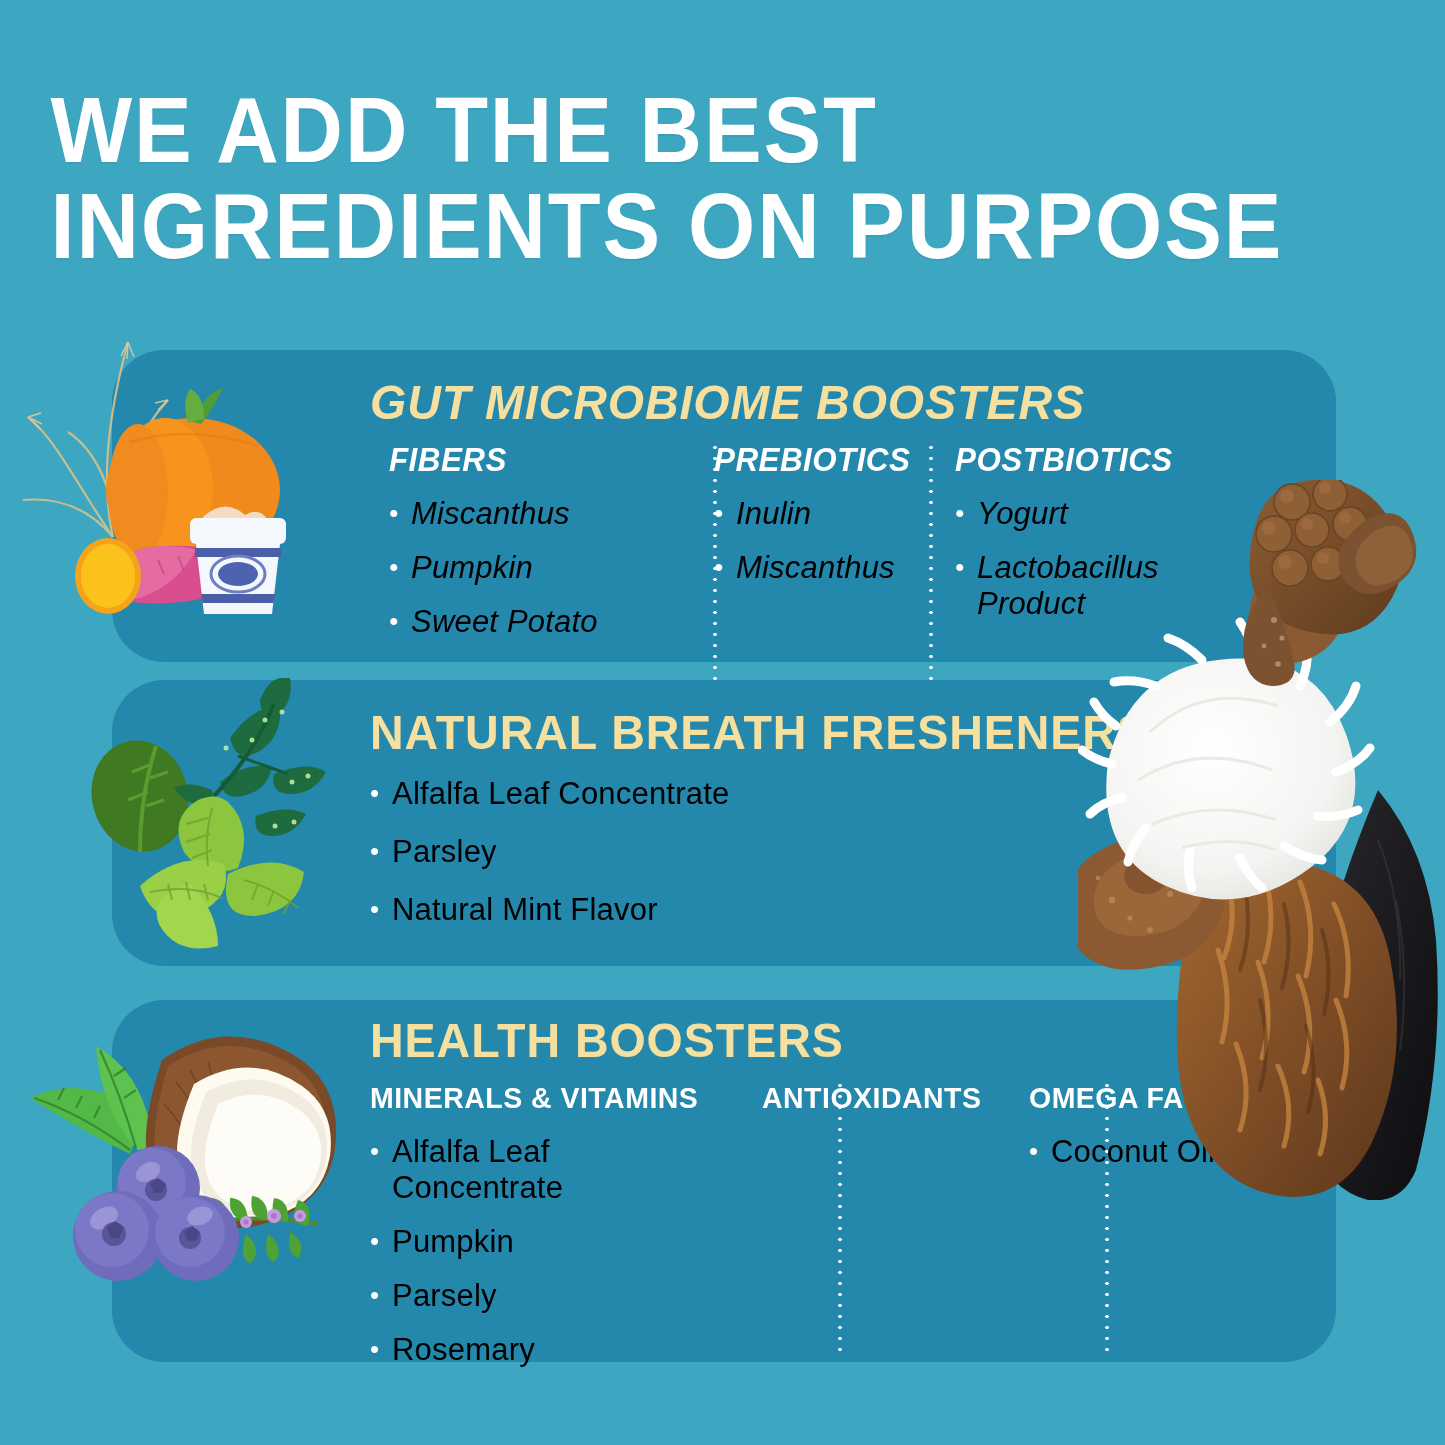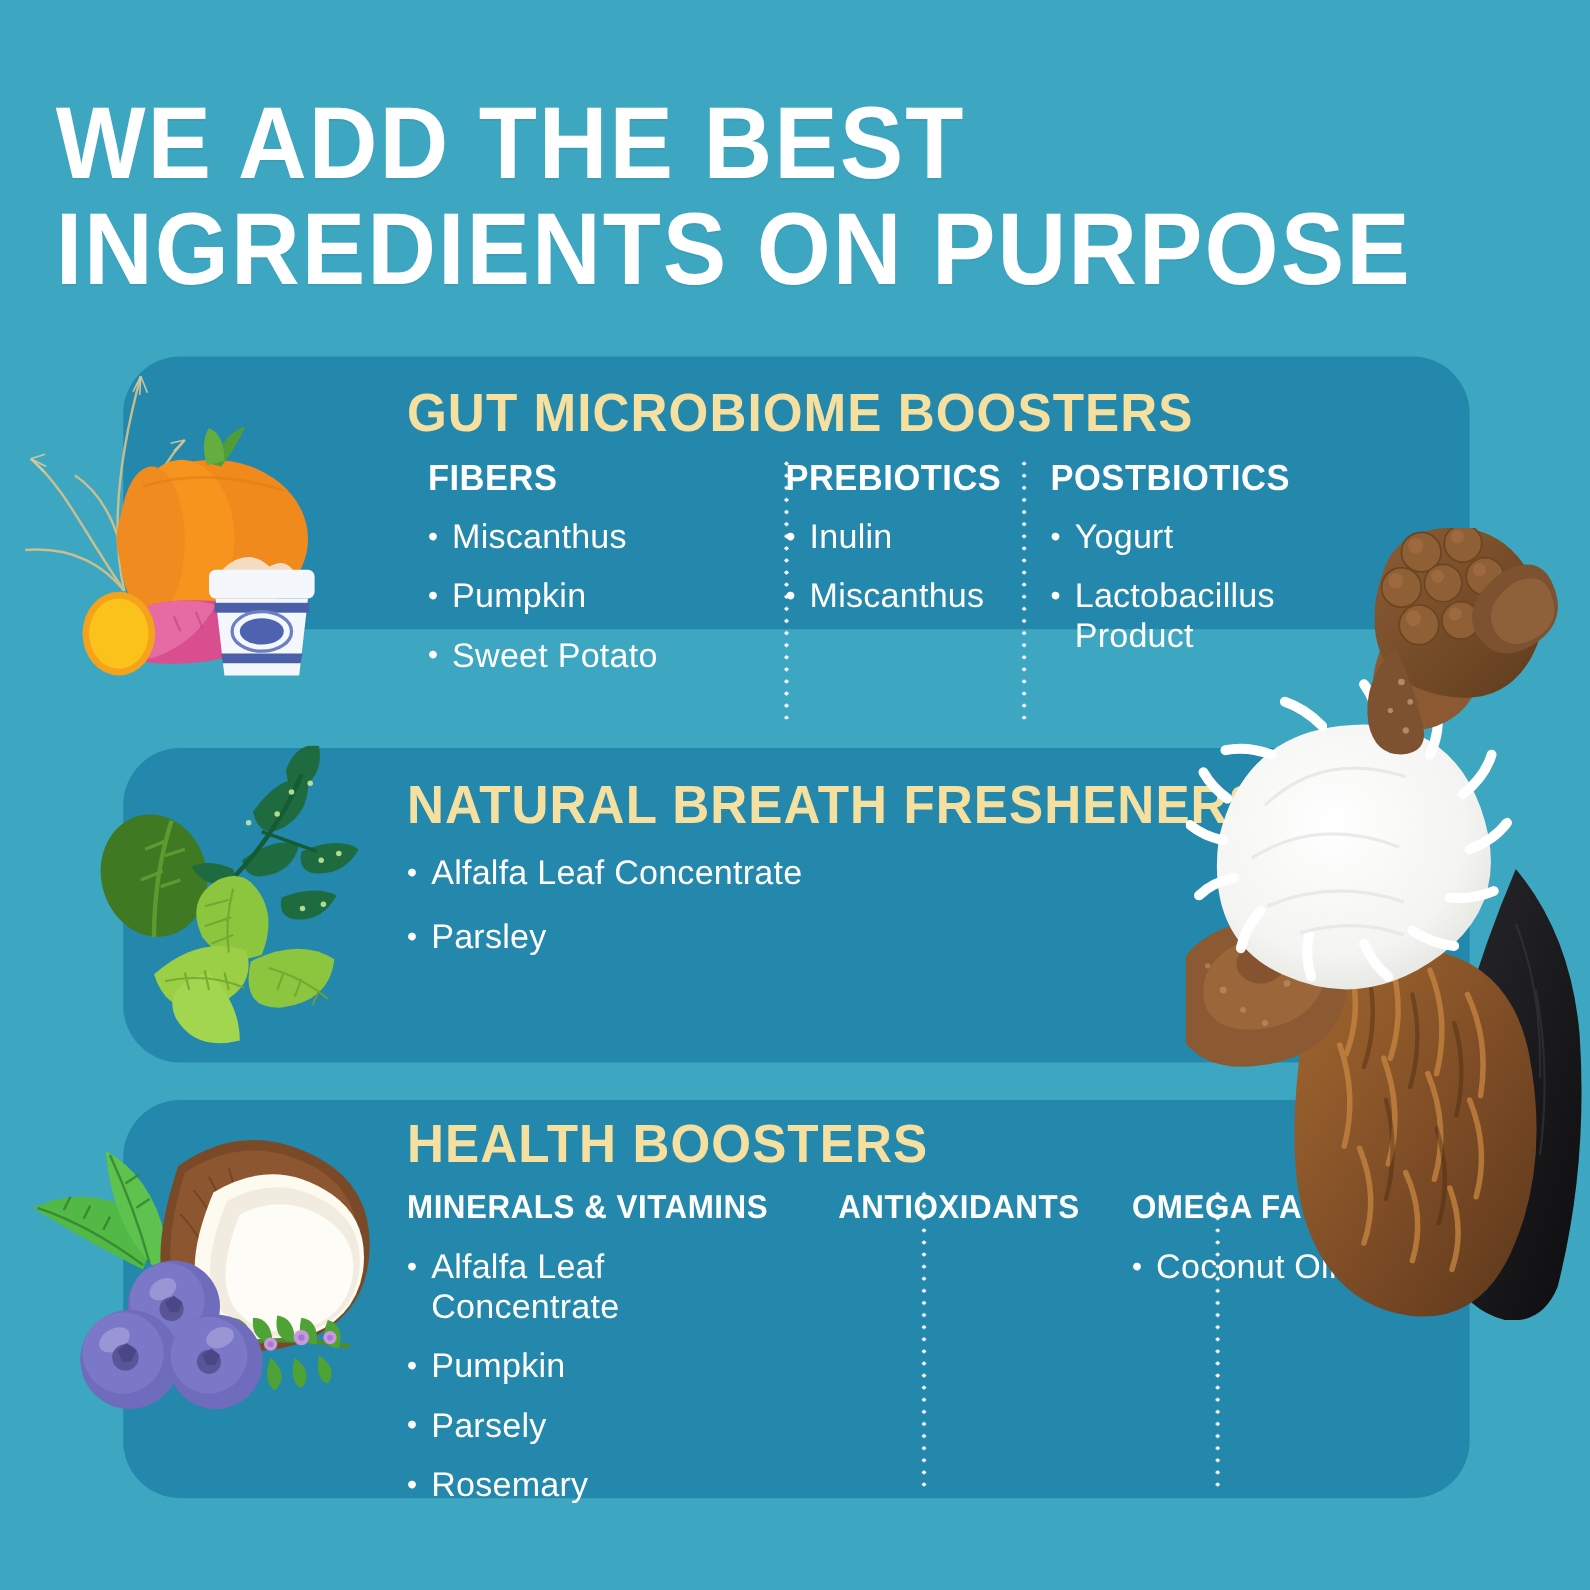--- a/index.html
+++ b/index.html
@@ -29,21 +29,21 @@
     text-shadow:0 2px 0 rgba(0,0,0,.05);
   }
 
   
   .card{
     position:absolute;
     background:#2487ac;
     border-radius:52px;
     z-index:2;
   }
-  #card1{left:112px;top:324px;width:1224px;height:248px;}
+  #card1{left:112px;top:350px;width:1224px;height:312px;font-style:italic;}
   #card2{left:112px;top:680px;width:1224px;height:286px;}
   #card3{left:112px;top:1000px;width:1224px;height:362px;}
 
   .card-head{
     position:absolute;
     font-family:"Liberation Sans Narrow","Liberation Sans",sans-serif;
     font-weight:bold;
     color:#f6e0a0;
     letter-spacing:1px;
     transform:scaleX(.95);
@@ -72,21 +72,21 @@
     margin-bottom:18px;
   }
   #card3 .col-title{font-size:30px;}
 
   ul.bullets{list-style:none;margin:0;padding:0;}
   ul.bullets li{
     font-family:"Liberation Sans Narrow","Liberation Sans",sans-serif;
     font-weight:normal;
     font-size:31px;
     line-height:36px;
-    color:#ffffff;
+    color:#000000;
     margin-bottom:18px;
     padding-left:22px;
     position:relative;
     letter-spacing:.2px;
   }
   ul.bullets li::before{
     content:"\2022";
     position:absolute;left:0;top:-1px;font-size:26px;color:#ffffff;
   }
   #card2 ul.bullets li{margin-bottom:22px;}
@@ -155,20 +155,21 @@
 
     </div>
   </div>
 
   <div class="card" id="card2">
     <div class="card-head">NATURAL BREATH FRESHENERS</div>
     <div class="single-list">
       <ul class="bullets">
         <li>Alfalfa Leaf Concentrate</li>
         <li>Parsley</li>
+        <li>Natural Mint Flavor</li>
       </ul>
     </div>
   </div>
 
   <div class="card" id="card3">
     <div class="card-head">HEALTH BOOSTERS</div>
 
     <div class="cols">
 
       <div class="col" style="width:355px;">

